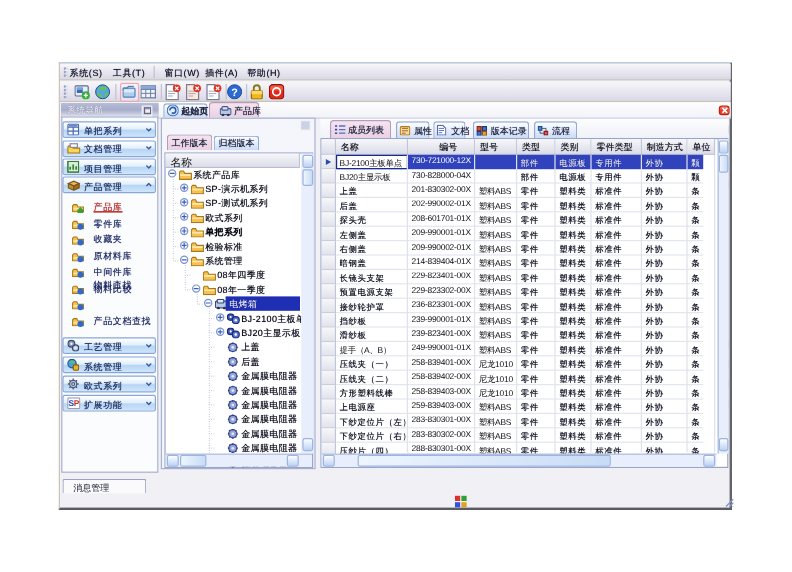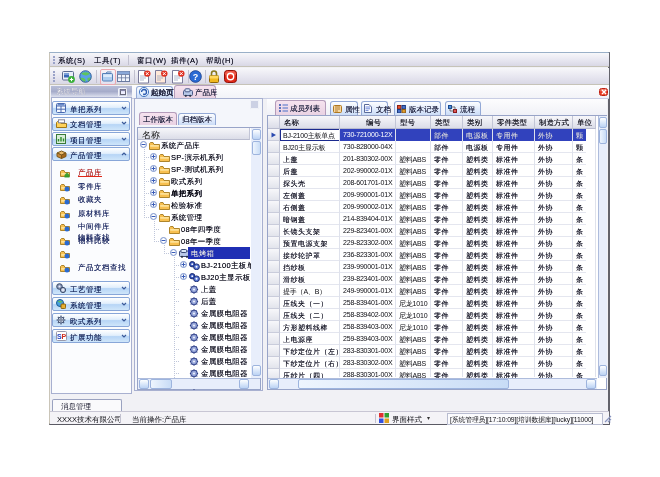--- a/index.html
+++ b/index.html
@@ -823,30 +823,20 @@
       <path d="M3 0 L0.5 2 L3 4" fill="#2b4d8e"></path>
     </svg>
 <div class="sthumb" style="left:248px;top:325.5px;width:211px;height:10px;"></div>
 <div class="sbtn" style="left:536px;top:325.5px;width:10px;height:10px;"></div>
 <svg class="abs" style="left:539.5px;top:328.5px" width="4" height="4" viewBox="0 0 4 4">
       <path d="M1 0 L3.5 2 L1 4" fill="#2b4d8e"></path>
     </svg>
 <div class="abs" style="left:2px;top:346px;width:70px;height:12px;background:#fafafc;border:1px solid #9aa2c0;border-bottom:none;border-radius:2px 2px 0 0;font-size:7.5px;color:#15152a;">
       <span style="position:absolute;left:8px;top:2px;">消息管理</span>
     </div>
-<div class="abs" style="left:0;top:358px;width:559px;height:13px;background:#f4f3f7;border-top:1px solid #c8c6d4;font-size:7.5px;color:#101016;">
-<span style="position:absolute;left:7px;top:3px;">XXXX技术有限公司</span>
-<span class="abs vsep" style="left:70px;top:2px;height:9px;"></span>
-<span style="position:absolute;left:82px;top:3px;">当前操作:产品库</span>
-<span class="abs vsep" style="left:325px;top:2px;height:9px;"></span>
-<span style="position:absolute;left:342px;top:2.5px;">界面样式</span>
-<span style="position:absolute;left:377px;top:2px;color:#333;font-size:6px;">▾</span>
-<span class="abs" style="left:397px;top:0.5px;width:156px;height:12px;border:1px solid #b8bcd0;background:#fbfbfd;"></span>
-<span style="position:absolute;left:400px;top:3px;width:151px;font-size:6.8px;letter-spacing:-0.1px;white-space:nowrap;overflow:hidden;">[系统管理员][17:10:09][培训数据库][lucky][11000]</span>
-</div>
 <svg class="abs" style="left:329px;top:359.5px" width="10" height="10" viewBox="0 0 10 10">
       <rect x="0" y="0" width="4.5" height="4.5" fill="#e03030"></rect>
       <rect x="5.5" y="0" width="4.5" height="4.5" fill="#30a030"></rect>
       <rect x="0" y="5.5" width="4.5" height="4.5" fill="#3050e0"></rect>
       <rect x="5.5" y="5.5" width="4.5" height="4.5" fill="#e0a020"></rect>
     </svg>
 <svg class="abs" style="left:553.5px;top:361.5px" width="8" height="8" viewBox="0 0 8 8">
       <path d="M7 1 L1 7 M7 4 L4 7 M7 7 L6.5 7" stroke="#8a96c0" stroke-width="1.2"></path>
     </svg>
 </div>

